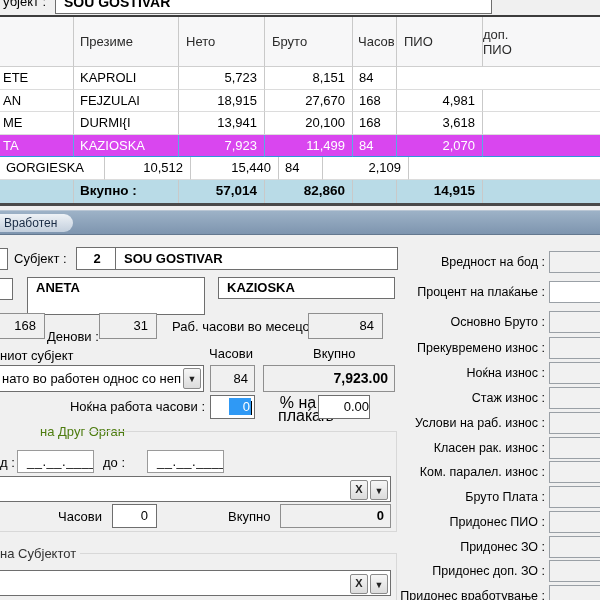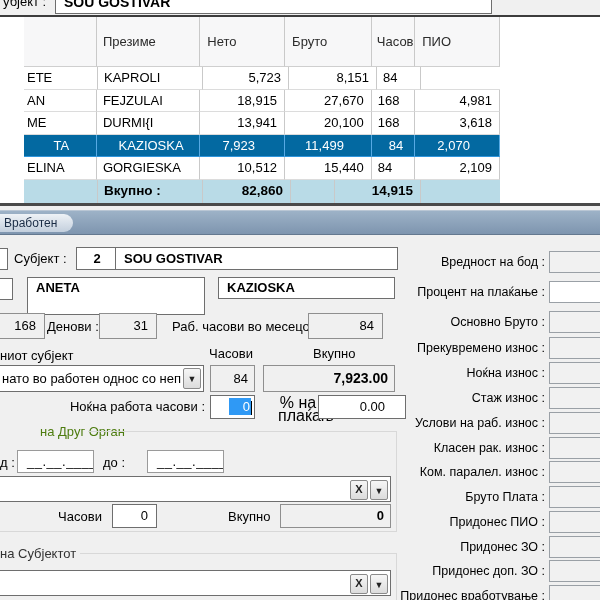--- a/index.html
+++ b/index.html
@@ -10,35 +10,35 @@
     color:#000;
   }
   .abs{position:absolute;}
   
   .top-label{left:3px;top:-6px;font-size:13px;}
   .top-box{left:55px;top:-12px;width:437px;height:26px;background:#fff;
     border:1px solid #6e6e6e;font-weight:bold;font-size:14px;line-height:26px;padding-left:8px;box-sizing:border-box;}
   .top-divider{left:0;top:15px;width:600px;height:2px;background:#3c3c3c;}
   
   .grid{left:0;top:17px;width:600px;background:#fff;}
-  .grow{display:flex;width:500px;box-sizing:border-box;padding-left:24px;}
+  .grow{display:flex;width:600px;box-sizing:border-box;}
   .gcell{box-sizing:border-box;border-right:1px solid #c9c9c9;border-bottom:1px solid #dcdcdc;
     font-size:13px;line-height:22px;height:22.6px;white-space:nowrap;overflow:hidden;}
   .ghead .gcell{height:50px;background:#f7f7f8;border-bottom:1px solid #cfcfcf;color:#2b2b2b;
     display:flex;flex-direction:column;justify-content:center;line-height:15px;}
   .c0{width:74px;padding-left:3px;}
   .c1{width:105px;padding-left:6px;}
   .c2{width:86px;text-align:right;padding-right:7px;}
   .c3{width:88px;text-align:right;padding-right:7px;}
   .c4{width:44px;padding-left:6px;}
   .c5{width:86px;text-align:right;padding-right:7px;}
   .c6{flex:1;border-right:none;}
   .ghead .c2,.ghead .c3,.ghead .c5{text-align:left;padding-left:7px;padding-right:0;}
   .ghead .c4{padding-left:5px;}
-  .sel-row .gcell{background:#0369a1;color:#fff;border-bottom-color:#2e95dc;border-right-color:#57aae4;text-align:center;}
+  .sel-row .gcell{background:#d946ef;color:#fff;border-bottom-color:#2e95dc;border-right-color:#57aae4;}
   .tot-row .gcell{background:#b9dbe7;font-weight:bold;font-size:13.5px;border-bottom:none;}
   .grid-bottom{left:0;top:203px;width:600px;height:3px;background:#4a4a4a;}
   
   .bar{left:0;top:210px;width:600px;height:25px;
     background:linear-gradient(#9db2c7,#7e95af);
     border-top:1px solid #b9c6d4;border-bottom:1px solid #64788f;box-sizing:border-box;}
   .bar-pill{position:absolute;left:-10px;top:3px;height:18px;line-height:18px;
     padding:0 16px 0 14px;border-radius:9px;
     background:linear-gradient(#eef2f6,#c3cfdd);
     font-size:12px;color:#1a2c45;}
@@ -109,31 +109,31 @@
   <div class="grow sel-row">
     <div class="gcell c0">TA</div>
     <div class="gcell c1">KAZIOSKA</div>
     <div class="gcell c2">7,923</div>
     <div class="gcell c3">11,499</div>
     <div class="gcell c4">84</div>
     <div class="gcell c5">2,070</div>
     <div class="gcell c6"></div>
   </div>
   <div class="grow">
-    <div class="gcell c0">ELINA</div>
     <div class="gcell c1">GORGIESKA</div>
     <div class="gcell c2">10,512</div>
     <div class="gcell c3">15,440</div>
     <div class="gcell c4">84</div>
     <div class="gcell c5">2,109</div>
     <div class="gcell c6"></div>
   </div>
   <div class="grow tot-row">
     <div class="gcell c0"></div>
     <div class="gcell c1">Вкупно :</div>
+    <div class="gcell c2">57,014</div>
     <div class="gcell c3">82,860</div>
     <div class="gcell c4"></div>
     <div class="gcell c5">14,915</div>
     <div class="gcell c6"></div>
   </div>
 </div>
 <div class="abs grid-bottom"></div>
 
 <div class="abs bar">
   <div class="bar-pill">Вработен</div>
@@ -142,21 +142,21 @@
 <div class="abs tb" style="left:-14px;top:248px;width:22px;height:22px;"></div>
 <div class="abs lbl" style="left:14px;top:251px;">Субјект :</div>
 <div class="abs tb bold" style="left:76px;top:247px;width:42px;height:23px;line-height:21px;text-align:center;">2</div>
 <div class="abs tb bold" style="left:115px;top:247px;width:283px;height:23px;line-height:21px;padding-left:8px;">SOU GOSTIVAR</div>
 
 <div class="abs tb" style="left:-12px;top:278px;width:25px;height:22px;"></div>
 <div class="abs tb bold" style="left:27px;top:277px;width:178px;height:38px;line-height:20px;padding-left:8px;">ANETA</div>
 <div class="abs tb bold" style="left:218px;top:277px;width:177px;height:22px;line-height:20px;padding-left:8px;">KAZIOSKA</div>
 
 <div class="abs tb-gray ralign" style="left:-28px;top:313px;width:73px;height:26px;line-height:24px;padding-right:8px;">168</div>
-<div class="abs lbl" style="left:47px;top:319px;">Денови :</div>
+<div class="abs lbl" style="left:47px;top:329px;">Денови :</div>
 <div class="abs tb-gray ralign" style="left:99px;top:313px;width:58px;height:26px;line-height:24px;padding-right:8px;">31</div>
 <div class="abs lbl" style="left:172px;top:319px;">Раб. часови во месецот :</div>
 <div class="abs tb-gray ralign" style="left:308px;top:313px;width:75px;height:26px;line-height:24px;padding-right:8px;">84</div>
 
 <div class="abs lbl" style="left:0;top:348px;">ниот субјект</div>
 <div class="abs lbl" style="left:209px;top:346px;">Часови</div>
 <div class="abs lbl" style="left:313px;top:346px;">Вкупно</div>
 
 <div class="abs tb" style="left:-2px;top:365px;width:206px;height:27px;line-height:25px;padding:0 22px 0 3px;">
   <span>нато во работен однос со неп</span>
@@ -166,21 +166,21 @@
 <div class="abs tb-gray ralign bold" style="left:263px;top:365px;width:132px;height:27px;line-height:25px;padding-right:6px;font-size:14px;">7,923.00</div>
 
 <div class="abs lbl ralign" style="left:0;top:399px;width:205px;">Ноќна работа часови :</div>
 <div class="abs tb ralign" style="left:210px;top:395px;width:45px;height:24px;line-height:22px;padding-right:2px;">
   <span class="sel-text">0</span><span class="caret-line"></span>
 </div>
 <div class="abs" style="left:278px;top:396px;width:40px;text-align:center;font-size:16px;line-height:13px;">
   <div>% на</div>
   <div>плаќањ</div>
 </div>
-<div class="abs tb ralign" style="left:318px;top:395px;width:88px;height:24px;line-height:22px;padding-right:20px;">0.00</div>
+<div class="abs tb ralign" style="left:318px;top:395px;width:52px;height:24px;line-height:22px;padding-right:0;">0.00</div>
 
 <div class="abs lbl" style="left:0;top:424px;color:#4d7c0f;padding-left:40px;">на Друг Орган</div>
 <div class="abs gb-line" style="left:88px;top:431px;width:308px;height:1px;"></div>
 <div class="abs gb-line" style="left:396px;top:431px;width:1px;height:101px;"></div>
 <div class="abs gb-line" style="left:-10px;top:531px;width:407px;height:1px;"></div>
 
 <div class="abs lbl" style="left:0;top:455px;">д :</div>
 <div class="abs tb" style="left:17px;top:450px;width:77px;height:23px;line-height:21px;padding-left:9px;letter-spacing:0.5px;border-color:#9a9a9a;">__.__.____</div>
 <div class="abs lbl" style="left:103px;top:455px;">до :</div>
 <div class="abs tb" style="left:147px;top:450px;width:77px;height:23px;line-height:21px;padding-left:9px;letter-spacing:0.5px;border-color:#9a9a9a;">__.__.____</div>

